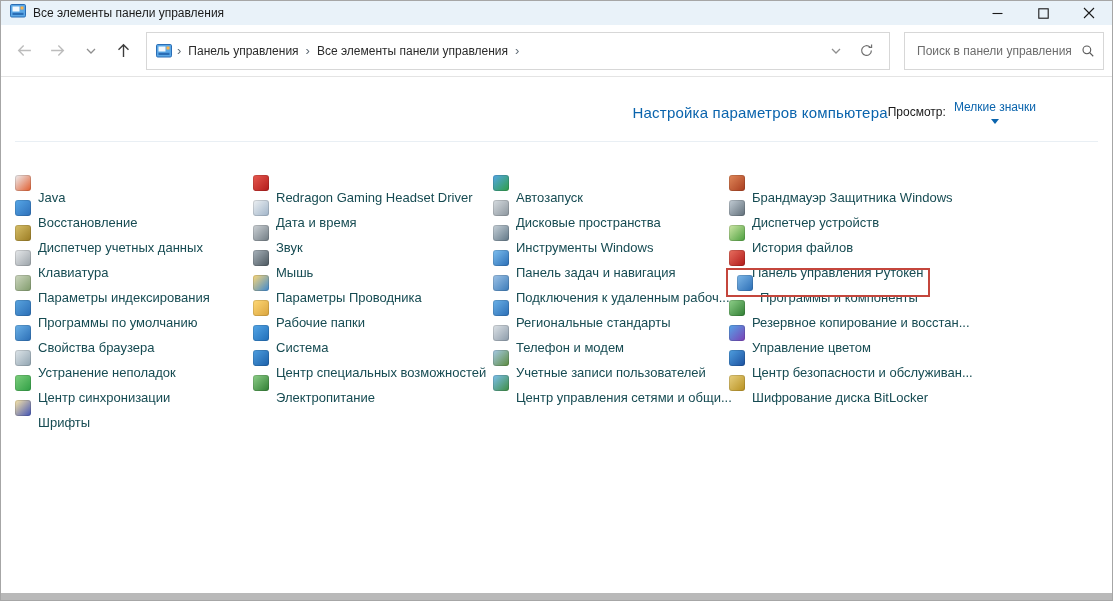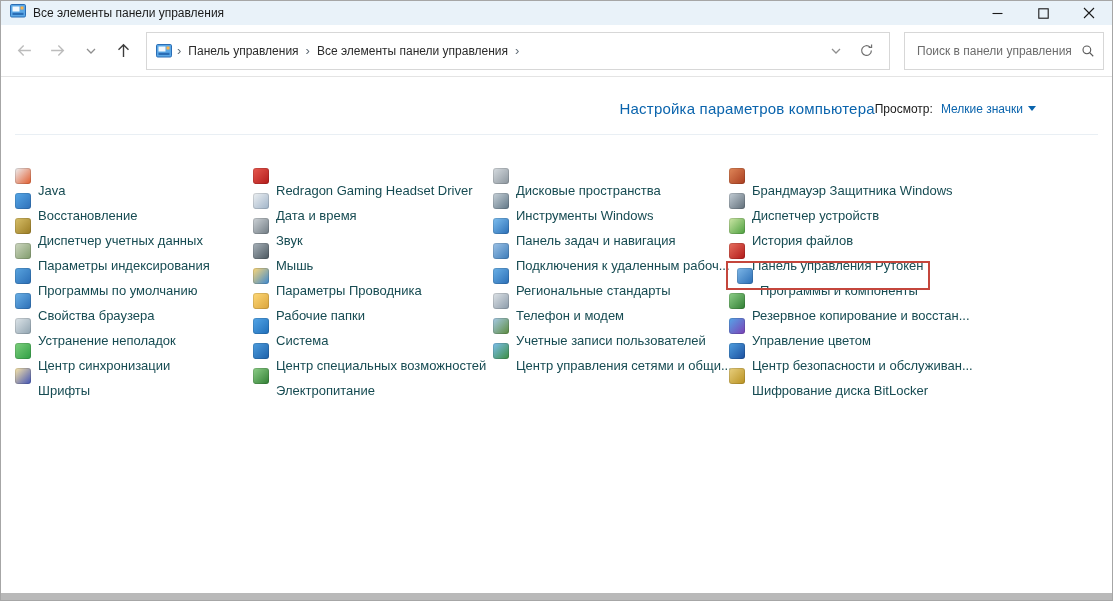--- a/index.html
+++ b/index.html
@@ -48,21 +48,21 @@
   .search input {
     border:none; outline:none; flex:1; min-width:0;
     font-size:12px; font-family:inherit; color:#333; background:transparent;
   }
   .search input::placeholder { color:#6c6c6c; opacity:1; }
   
   .content { flex:1; background:#fff; padding:0 14px; overflow:hidden; }
   .content-head { display:flex; align-items:center; padding-top:23px;text-align:right; }
   .page-title { font-size:15px; font-weight:400; color:#0a64ad; margin:0; flex:1; letter-spacing:.2px; }
   .view { font-size:12px; color:#1a1a1a; display:flex; align-items:center; gap:8px; margin-right:62px; }
-  .view-dd { color:#0a64ad; display:flex; align-items:center; gap:5px; cursor:pointer; }
+  .view-dd { color:#0a64ad; display:flex; align-items:center; gap:5px; cursor:pointer;flex-direction:column; }
   .view-caret { width:0; height:0; border-left:4px solid transparent; border-right:4px solid transparent; border-top:5px solid #0a64ad; }
   .separator { height:1px; background:#e9eff4; margin-top:17px; }
   
   #items-grid { display:flex; padding-top:28px; }
   .col { width:238px; flex:0 0 auto; }
   .col:nth-child(2) { width:240px; }
   .col:nth-child(3) { width:236px; }
   .col:nth-child(4) { width:auto; flex:1; }
   .item { height:25px; display:flex; align-items:center; gap:7px; cursor:pointer; }
   .item .icon { width:16px; height:16px; border-radius:3px; flex:0 0 auto; box-shadow:inset 0 0 0 1px rgba(0,0,0,.12); }
@@ -189,20 +189,24 @@
           </div>
           <div class="item">
             <span class="icon" style="background: linear-gradient(135deg, rgb(87, 168, 232), rgb(46, 111, 184));"></span>
             <span class="label">Восстановление</span>
           </div>
           <div class="item">
             <span class="icon" style="background: linear-gradient(135deg, rgb(216, 192, 106), rgb(154, 123, 34));"></span>
             <span class="label">Диспетчер учетных данных</span>
           </div>
           <div class="item">
+            <span class="icon" style="background: linear-gradient(135deg, rgb(232, 234, 236), rgb(154, 162, 168));"></span>
+            <span class="label">Клавиатура</span>
+          </div>
+          <div class="item">
             <span class="icon" style="background: linear-gradient(135deg, rgb(207, 216, 194), rgb(127, 154, 106));"></span>
             <span class="label">Параметры индексирования</span>
           </div>
           <div class="item">
             <span class="icon" style="background: linear-gradient(135deg, rgb(90, 165, 224), rgb(42, 109, 181));"></span>
             <span class="label">Программы по умолчанию</span>
           </div>
           <div class="item">
             <span class="icon" style="background: linear-gradient(135deg, rgb(108, 178, 232), rgb(42, 109, 181));"></span>
             <span class="label">Свойства браузера</span>
@@ -252,20 +256,24 @@
           <div class="item">
             <span class="icon" style="background: linear-gradient(135deg, rgb(79, 159, 224), rgb(27, 95, 168));"></span>
             <span class="label">Центр специальных возможностей</span>
           </div>
           <div class="item">
             <span class="icon" style="background: linear-gradient(135deg, rgb(143, 208, 138), rgb(47, 125, 50));"></span>
             <span class="label">Электропитание</span>
           </div>
         </div>
         <div class="col">
+          <div class="item">
+            <span class="icon" style="background: linear-gradient(135deg, rgb(85, 167, 232), rgb(47, 158, 68));"></span>
+            <span class="label">Автозапуск</span>
+          </div>
           <div class="item">
             <span class="icon" style="background: linear-gradient(135deg, rgb(216, 221, 225), rgb(138, 148, 156));"></span>
             <span class="label">Дисковые пространства</span>
           </div>
           <div class="item">
             <span class="icon" style="background: linear-gradient(135deg, rgb(201, 211, 218), rgb(95, 117, 133));"></span>
             <span class="label">Инструменты Windows</span>
           </div>
           <div class="item">
             <span class="icon" style="background: linear-gradient(135deg, rgb(127, 192, 240), rgb(42, 109, 181));"></span>

